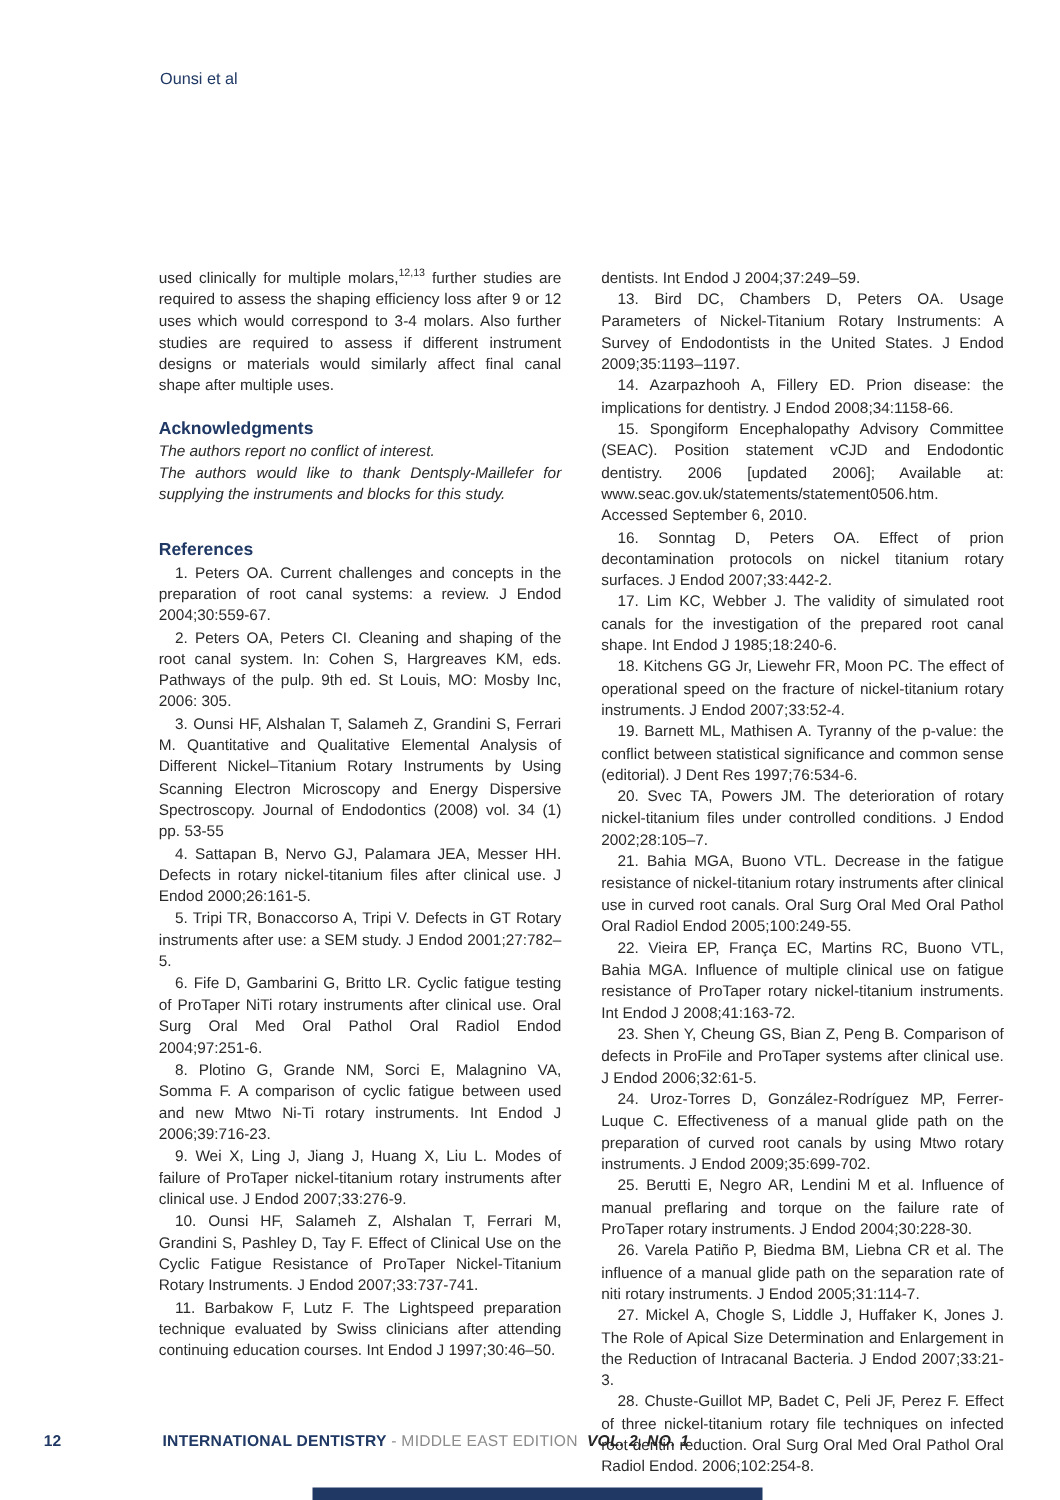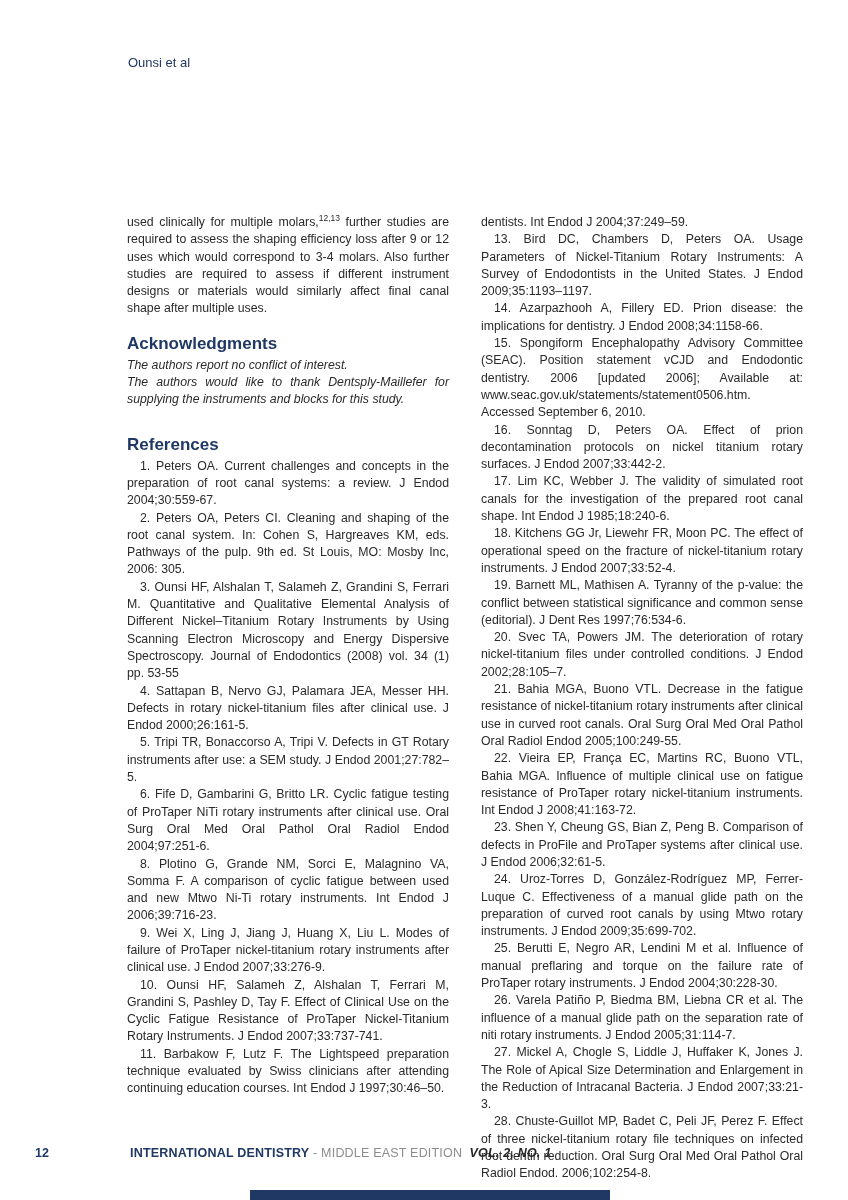--- a/index.html
+++ b/index.html
@@ -36,21 +36,21 @@
     margin: 0;
     font-size: 12.3px;
     line-height: 17.3px;
     text-align: justify;
   }
   p.ref { text-indent: 13px; }
   p.cont { text-indent: 0; }
   .italic { font-style: italic; }
   h2.section-heading {
     margin: 17px 0 3px 0;
-    font-size: 17px;
+    font-size: 14px;
     font-weight: bold;
     color: #1f3864;
   }
   h2.first { margin-top: 16px; }
   sup { font-size: 8.5px; line-height: 0; }
   .footer {
     position: absolute;
     left: 0;
     top: 1146px;
     width: 724px;

